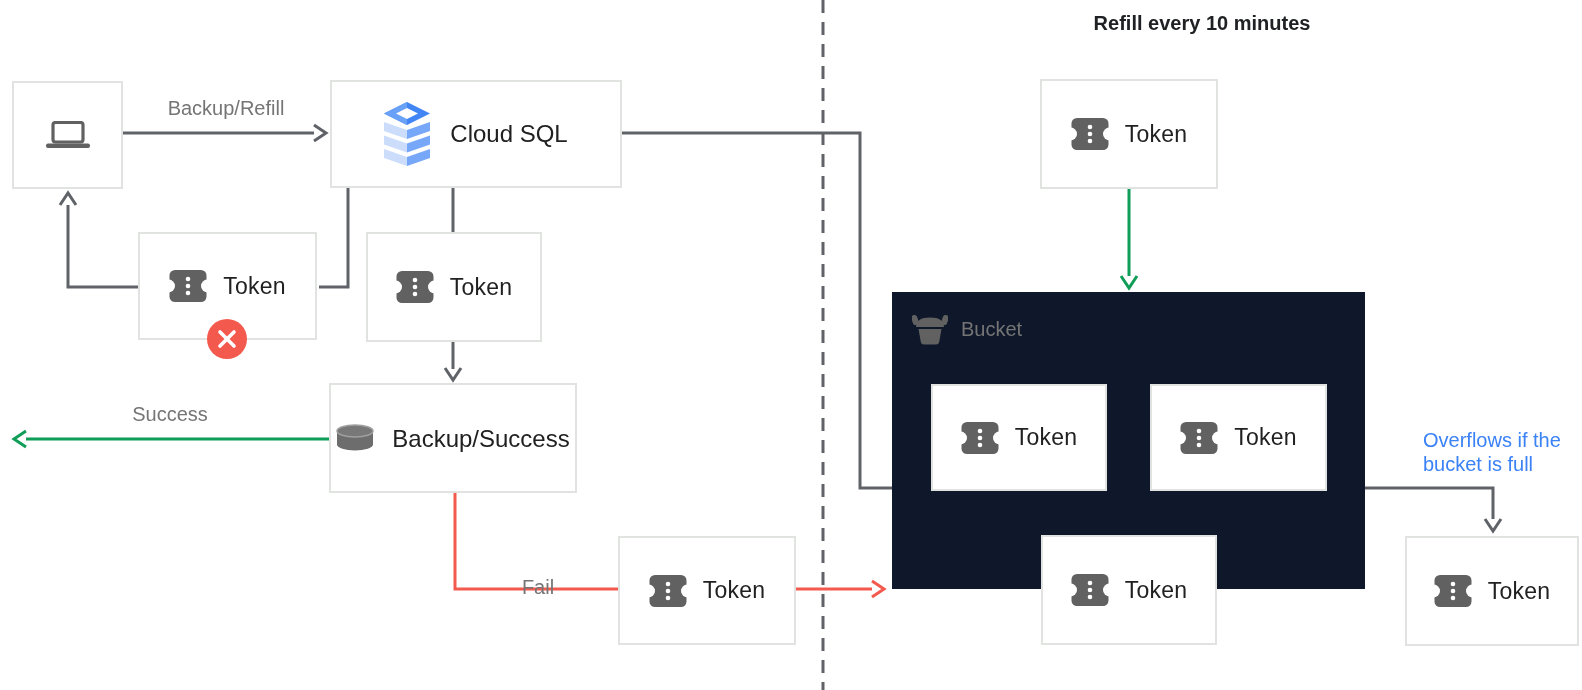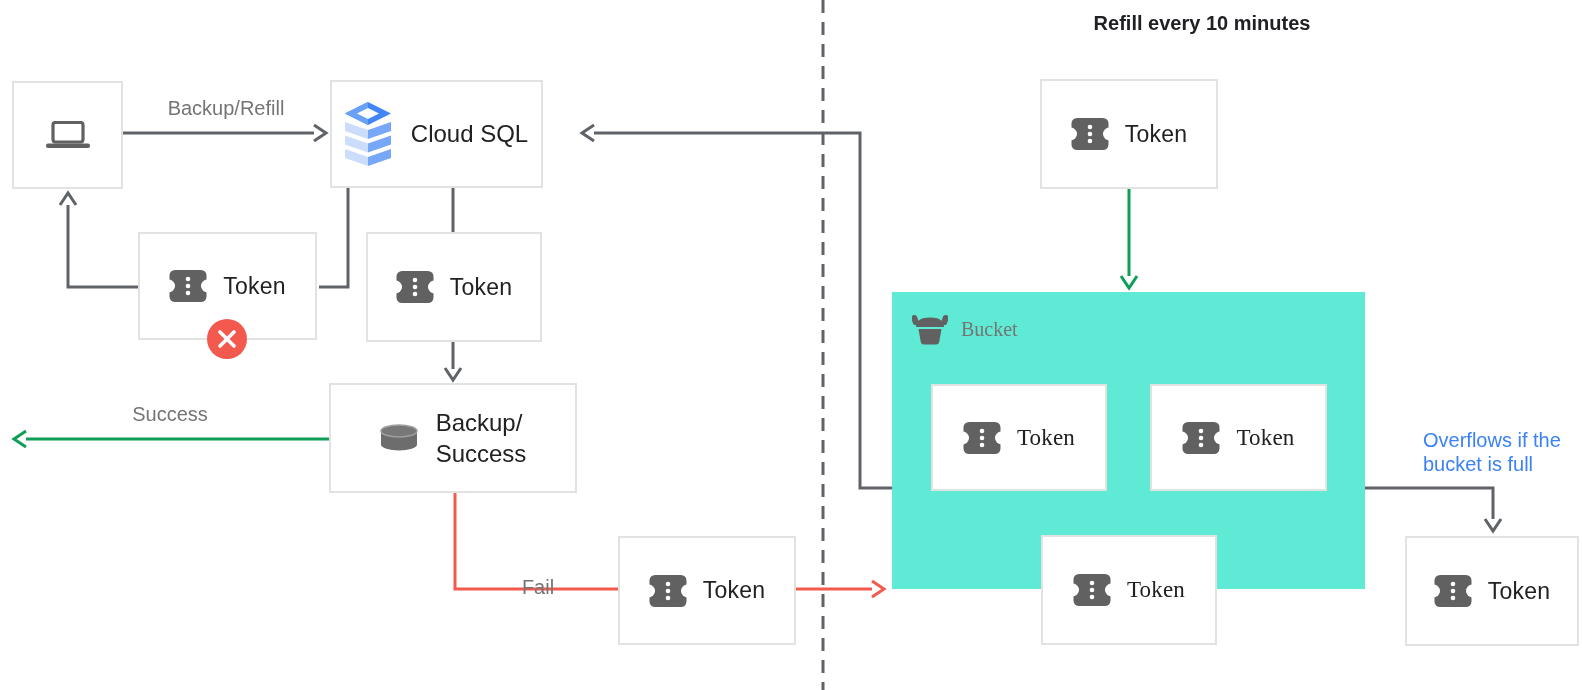--- a/index.html
+++ b/index.html
@@ -8,27 +8,26 @@
     font-family:"Liberation Sans",sans-serif;overflow:hidden;
   }
   #connectors{position:absolute;left:0;top:0;width:1582px;height:690px;}
   .box{
     position:absolute;background:#ffffff;border:2px solid #e1e3e1;
     display:flex;align-items:center;justify-content:center;gap:16px;
     box-sizing:border-box;
   }
   .nlabel{font-size:23px;color:#212121;letter-spacing:.2px;}
   .big-label{font-size:24px;color:#212121;}
-  .two-line{display:flex;flex-direction:column;line-height:31px;font-size:24px;color:#212121;text-align:left;}
+  .two-line{display:flex;flex-direction:row;line-height:31px;font-size:24px;color:#212121;text-align:left;}
   .gray-label{position:absolute;font-size:20px;color:#757575;}
   .center{text-align:center;}
   #bucket-area{
     position:absolute;left:892px;top:292px;width:473px;height:297px;
-    background:#5eead4;
-    font-family:Liberation Serif, serif;
+    background:#0f172a;
   }
   #bucket-header{position:absolute;left:20px;top:22px;display:flex;align-items:center;gap:13px;}
   #bucket-header .gray-label{position:static;}
   #title{
     position:absolute;left:1020px;top:12px;width:364px;text-align:center;
     font-size:20px;font-weight:700;color:#202124;
   }
   #reject-badge{
     position:absolute;left:207px;top:319px;width:40px;height:40px;border-radius:50%;
     background:#f4594e;display:flex;align-items:center;justify-content:center;
@@ -116,21 +115,21 @@
 
   <div id="title">Refill every 10 minutes</div>
 
   <div class="box" style="left:12px;top:81px;width:111px;height:108px;">
     <svg width="48" height="28" viewBox="0 0 48 28">
       <rect x="9" y="1.5" width="30" height="19.5" rx="2.5" fill="none" stroke="#616161" stroke-width="3.2"></rect>
       <rect x="2" y="22.5" width="44" height="4.5" rx="2" fill="#616161"></rect>
     </svg>
   </div>
 
-  <div class="box" style="left:330px;top:80px;width:213px;height:108px;gap:20px;">
+  <div class="box" style="left:330px;top:80px;width:292px;height:108px;gap:20px;">
     <svg width="46" height="64" viewBox="0 0 46 64">
       <polygon points="23,0 46,11.5 23,23 0,11.5" fill="#4285f4"></polygon>
       <polygon points="23,0 0,11.5 23,23" fill="#69a1f7"></polygon>
       <polygon points="23,6 34,11.5 23,17 12,11.5" fill="#ffffff"></polygon>
       <polygon points="0,20 23,28 23,37 0,29" fill="#cbddfb"></polygon>
       <polygon points="23,28 46,20 46,29 23,37" fill="#76a7f8"></polygon>
       <polygon points="0,33.5 23,41.5 23,50.5 0,42.5" fill="#cbddfb"></polygon>
       <polygon points="23,41.5 46,33.5 46,42.5 23,50.5" fill="#76a7f8"></polygon>
       <polygon points="0,47 23,55 23,64 0,56" fill="#cbddfb"></polygon>
       <polygon points="23,55 46,47 46,56 23,64" fill="#76a7f8"></polygon>

